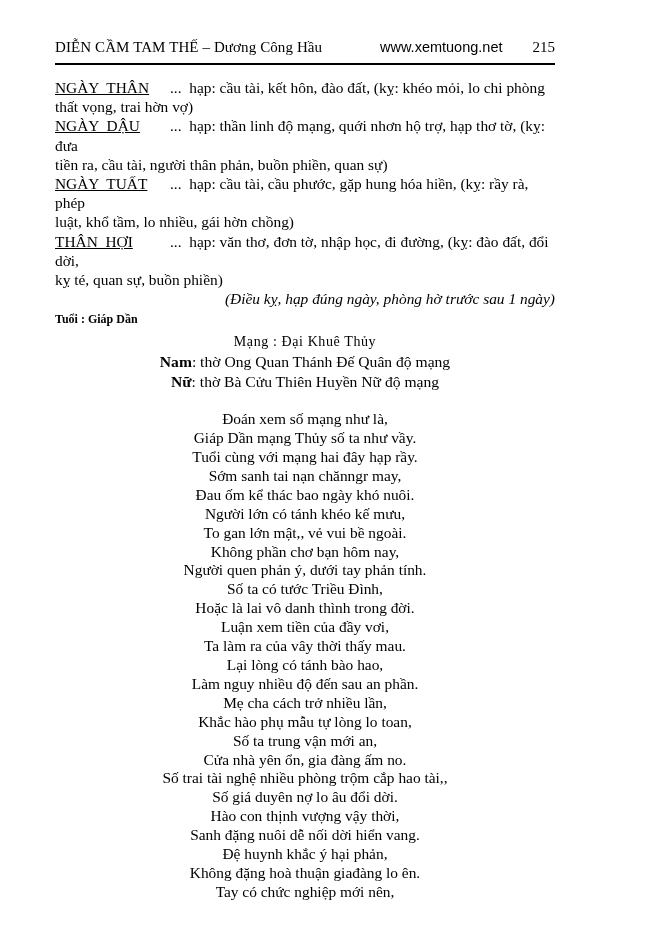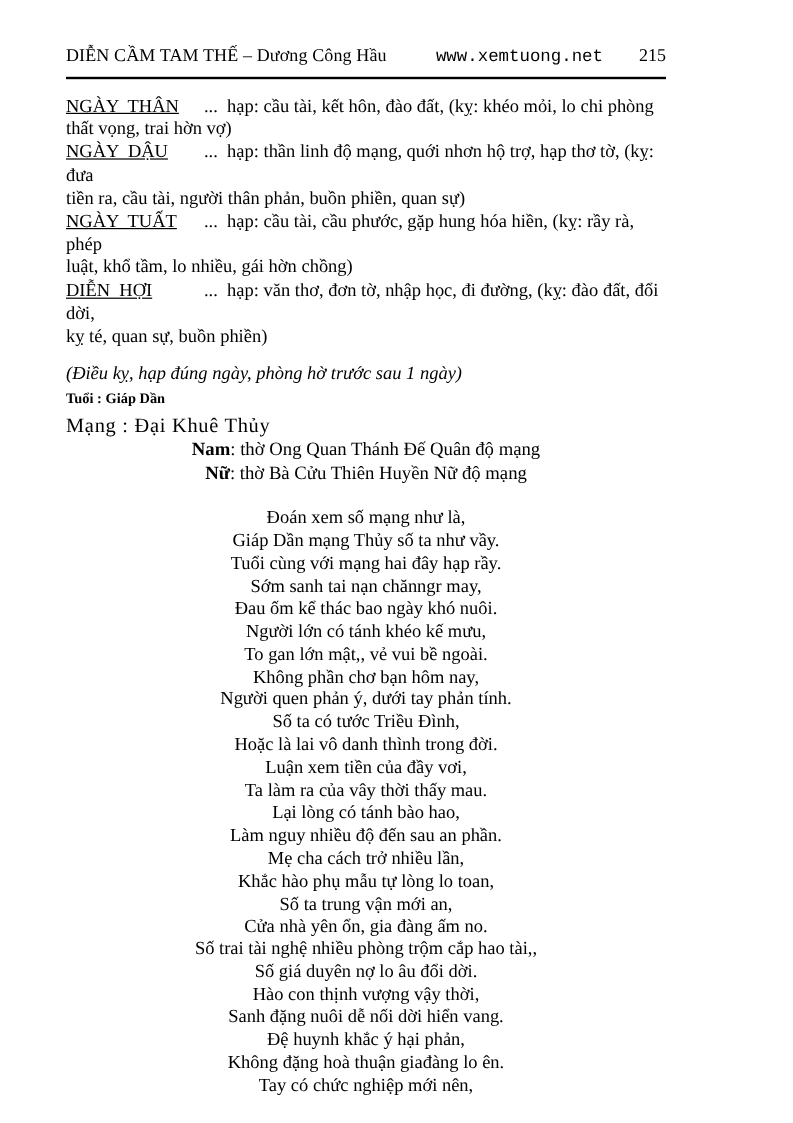--- a/index.html
+++ b/index.html
@@ -26,21 +26,21 @@
   .page-header {
     display: flex;
     align-items: baseline;
     font-size: 15px;
     line-height: 18px;
     white-space: nowrap;
   }
   .book-title { letter-spacing: 0.1px; }
   .header-right { margin-left: auto; display: flex; align-items: baseline; }
   .website {
-    font-family: Liberation Mono, monospace;
+    font-family: Liberation Sans, sans-serif;
     font-size: 14.5px;
   }
   .page-number {
     margin-left: 30px;
     font-size: 15px;
   }
   .header-rule {
     border: none;
     border-top: 2px solid #000000;
     margin: 7px 0 0 0;
@@ -55,35 +55,34 @@
   .day-label {
     display: inline-block;
     width: 115px;
     white-space: pre;
     text-decoration: underline;
   }
   .day-cont { white-space: pre-wrap; }
   
   .note {
     font-style: italic;
-    text-align: left;
+    text-align: right;
     font-size: 15.4px;
     line-height: 19px;
-    margin-top: 12px;
   }
   
   .age-title {
     text-align: left;
     font-weight: bold;
     font-size: 12px;
     line-height: 23px;
   }
   .age-menh {
-    text-align: left;
-    font-size: 17px;
+    text-align: center;
+    font-size: 14px;
     line-height: 21px;
     letter-spacing: 0.6px;
   }
   .worship {
     text-align: center;
     font-size: 15.6px;
     line-height: 20px;
   }
   .worship b { font-weight: bold; }
   
@@ -113,21 +112,21 @@
   <div class="days">
     <div class="day-first"><span class="day-label">NGÀY  THÂN</span><span class="day-cont">...  hạp: cầu tài, kết hôn, đào đất, (kỵ: khéo mỏi, lo chi phòng</span></div>
     <div class="day-cont">thất vọng, trai hờn vợ)</div>
 
     <div class="day-first"><span class="day-label">NGÀY  DẬU</span><span class="day-cont">...  hạp: thần linh độ mạng, quới nhơn hộ trợ, hạp thơ tờ, (kỵ: đưa</span></div>
     <div class="day-cont">tiền ra, cầu tài, người thân phản, buồn phiền, quan sự)</div>
 
     <div class="day-first"><span class="day-label">NGÀY  TUẤT</span><span class="day-cont">...  hạp: cầu tài, cầu phước, gặp hung hóa hiền, (kỵ: rầy rà, phép</span></div>
     <div class="day-cont">luật, khổ tầm, lo nhiều, gái hờn chồng)</div>
 
-    <div class="day-first"><span class="day-label">DIỄN  HỢI</span><span class="day-cont">...  hạp: văn thơ, đơn tờ, nhập học, đi đường, (kỵ: đào đất, đổi dời,</span></div>
+    <div class="day-first"><span class="day-label">THÂN  HỢI</span><span class="day-cont">...  hạp: văn thơ, đơn tờ, nhập học, đi đường, (kỵ: đào đất, đổi dời,</span></div>
     <div class="day-cont">kỵ té, quan sự, buồn phiền)</div>
   </div>
 
   <div class="note">(Điều kỵ, hạp đúng ngày, phòng hờ trước sau 1 ngày)</div>
 
   <div class="age-title">Tuổi : Giáp Dần</div>
   <div class="age-menh">Mạng : Đại Khuê Thủy</div>
 
   <div class="worship"><b>Nam</b><span>: thờ Ong Quan Thánh Đế Quân độ mạng</span></div>
   <div class="worship"><b>Nữ</b><span>: thờ Bà Cửu Thiên Huyền Nữ độ mạng</span></div>

